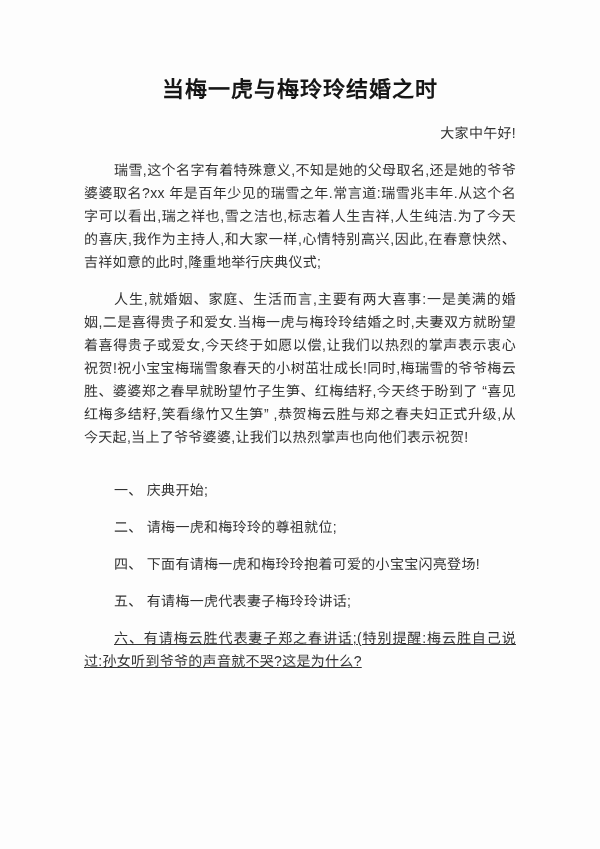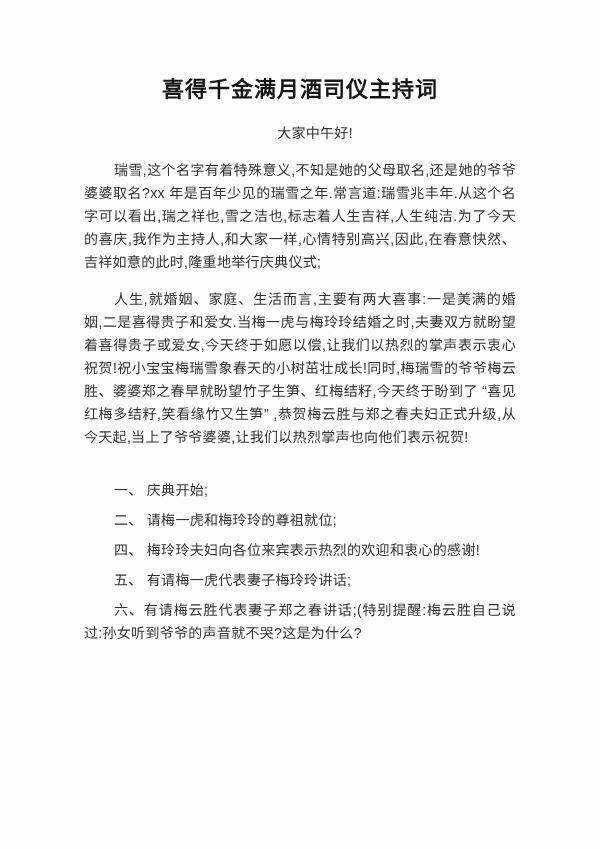--- a/index.html
+++ b/index.html
@@ -30,51 +30,52 @@
     margin: 14px 0 0 0;
     font-size: 14px;
     line-height: 23px;
     color: #333333;
     text-indent: 30px;
     text-align: justify;
     letter-spacing: 0.3px;
   }
   .greeting {
     margin-top: 18px;
-    text-align: center;
+    text-align: right;
   }
   .list-item {
-    margin-top: 7px;
+    margin-top: 14px;
     text-align: left;
   }
   .list-item.first {
     margin-top: 30px;
   }
   .list-item.wrap {
     text-align: justify;
+    text-decoration: underline;
   }
 </style>
 </head>
 <body>
 
 <div class="page">
 
-  <h1 class="doc-title">喜得千金满月酒司仪主持词</h1>
+  <h1 class="doc-title">当梅一虎与梅玲玲结婚之时</h1>
 
   <p class="para greeting">大家中午好!</p>
 
 
   <p class="para">瑞雪,这个名字有着特殊意义,不知是她的父母取名,还是她的爷爷婆婆取名?xx 年是百年少见的瑞雪之年.常言道:瑞雪兆丰年.从这个名字可以看出,瑞之祥也,雪之洁也,标志着人生吉祥,人生纯洁.为了今天的喜庆,我作为主持人,和大家一样,心情特别高兴,因此,在春意快然、 吉祥如意的此时,隆重地举行庆典仪式;</p>
 
   <p class="para">人生,就婚姻、家庭、生活而言,主要有两大喜事:一是美满的婚姻,二是喜得贵子和爱女.当梅一虎与梅玲玲结婚之时,夫妻双方就盼望着喜得贵子或爱女,今天终于如愿以偿,让我们以热烈的掌声表示衷心祝贺!祝小宝宝梅瑞雪象春天的小树茁壮成长!同时,梅瑞雪的爷爷梅云胜、婆婆郑之春早就盼望竹子生笋、红梅结籽,今天终于盼到了 “喜见红梅多结籽,笑看缘竹又生笋” ,恭贺梅云胜与郑之春夫妇正式升级,从今天起,当上了爷爷婆婆,让我们以热烈掌声也向他们表示祝贺!</p>
 
   <p class="para list-item first">一、 庆典开始;</p>
 
   <p class="para list-item">二、 请梅一虎和梅玲玲的尊祖就位;</p>
 
 
-  <p class="para list-item">四、 梅玲玲夫妇向各位来宾表示热烈的欢迎和衷心的感谢!</p>
+  <p class="para list-item">四、 下面有请梅一虎和梅玲玲抱着可爱的小宝宝闪亮登场!</p>
 
   <p class="para list-item">五、 有请梅一虎代表妻子梅玲玲讲话;</p>
 
   <p class="para list-item wrap">六、有请梅云胜代表妻子郑之春讲话;(特别提醒:梅云胜自己说过:孙女听到爷爷的声音就不哭?这是为什么?</p>
 
 </div>
 
 </body></html>

